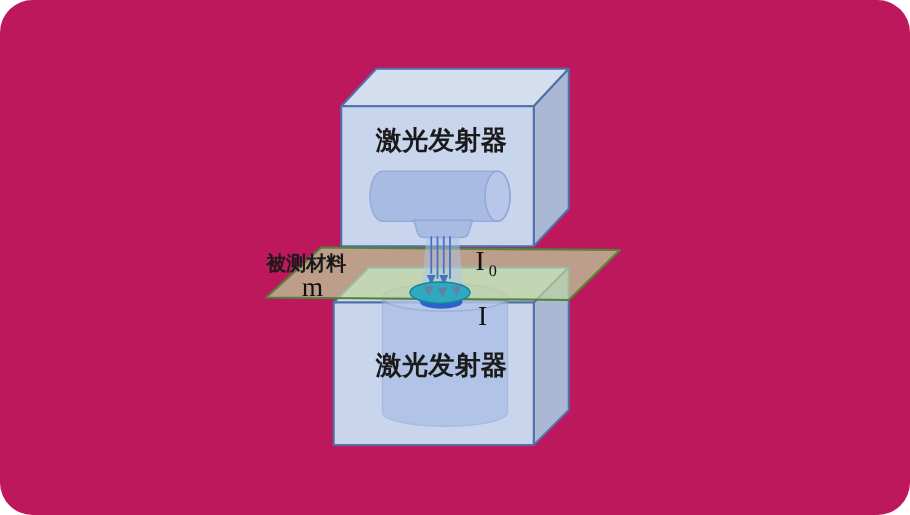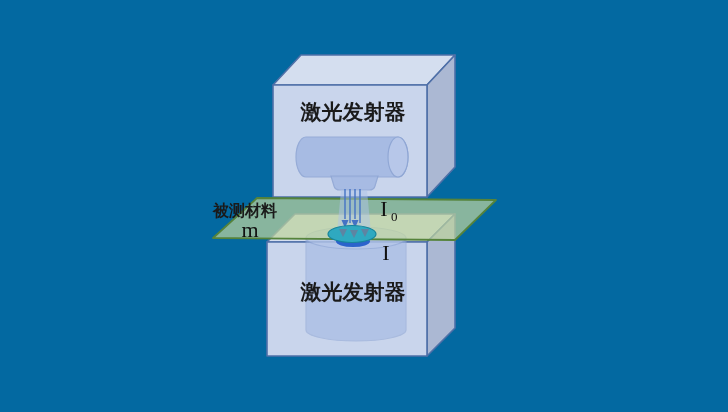--- a/index.html
+++ b/index.html
@@ -8,21 +8,22 @@
     background: #ffffff;
     width: 728px;
     height: 412px;
     overflow: hidden;
     font-family: "Liberation Serif", "DejaVu Serif", serif;
   }
   .stage {
     position: relative;
     width: 728px;
     height: 412px;
-    background: #0369a1;
+    background: #be185d;
+    border-radius: 26px;
   }
   svg { display: block; }
   .face { stroke: #4f70a8; stroke-width: 1.6; stroke-linejoin: round; }
   .cyl  { stroke: #8fa6d4; stroke-width: 1.2; }
   .plane { stroke: #55833b; stroke-width: 1.8; stroke-linejoin: round; fill-opacity: 0.72; }
   .beamline { stroke-width: 1.4; fill: none; }
   .cjk-label {
     font-family: "Liberation Serif", "DejaVu Serif", serif;
     font-weight: bold;
     fill: #1a1a1a;

